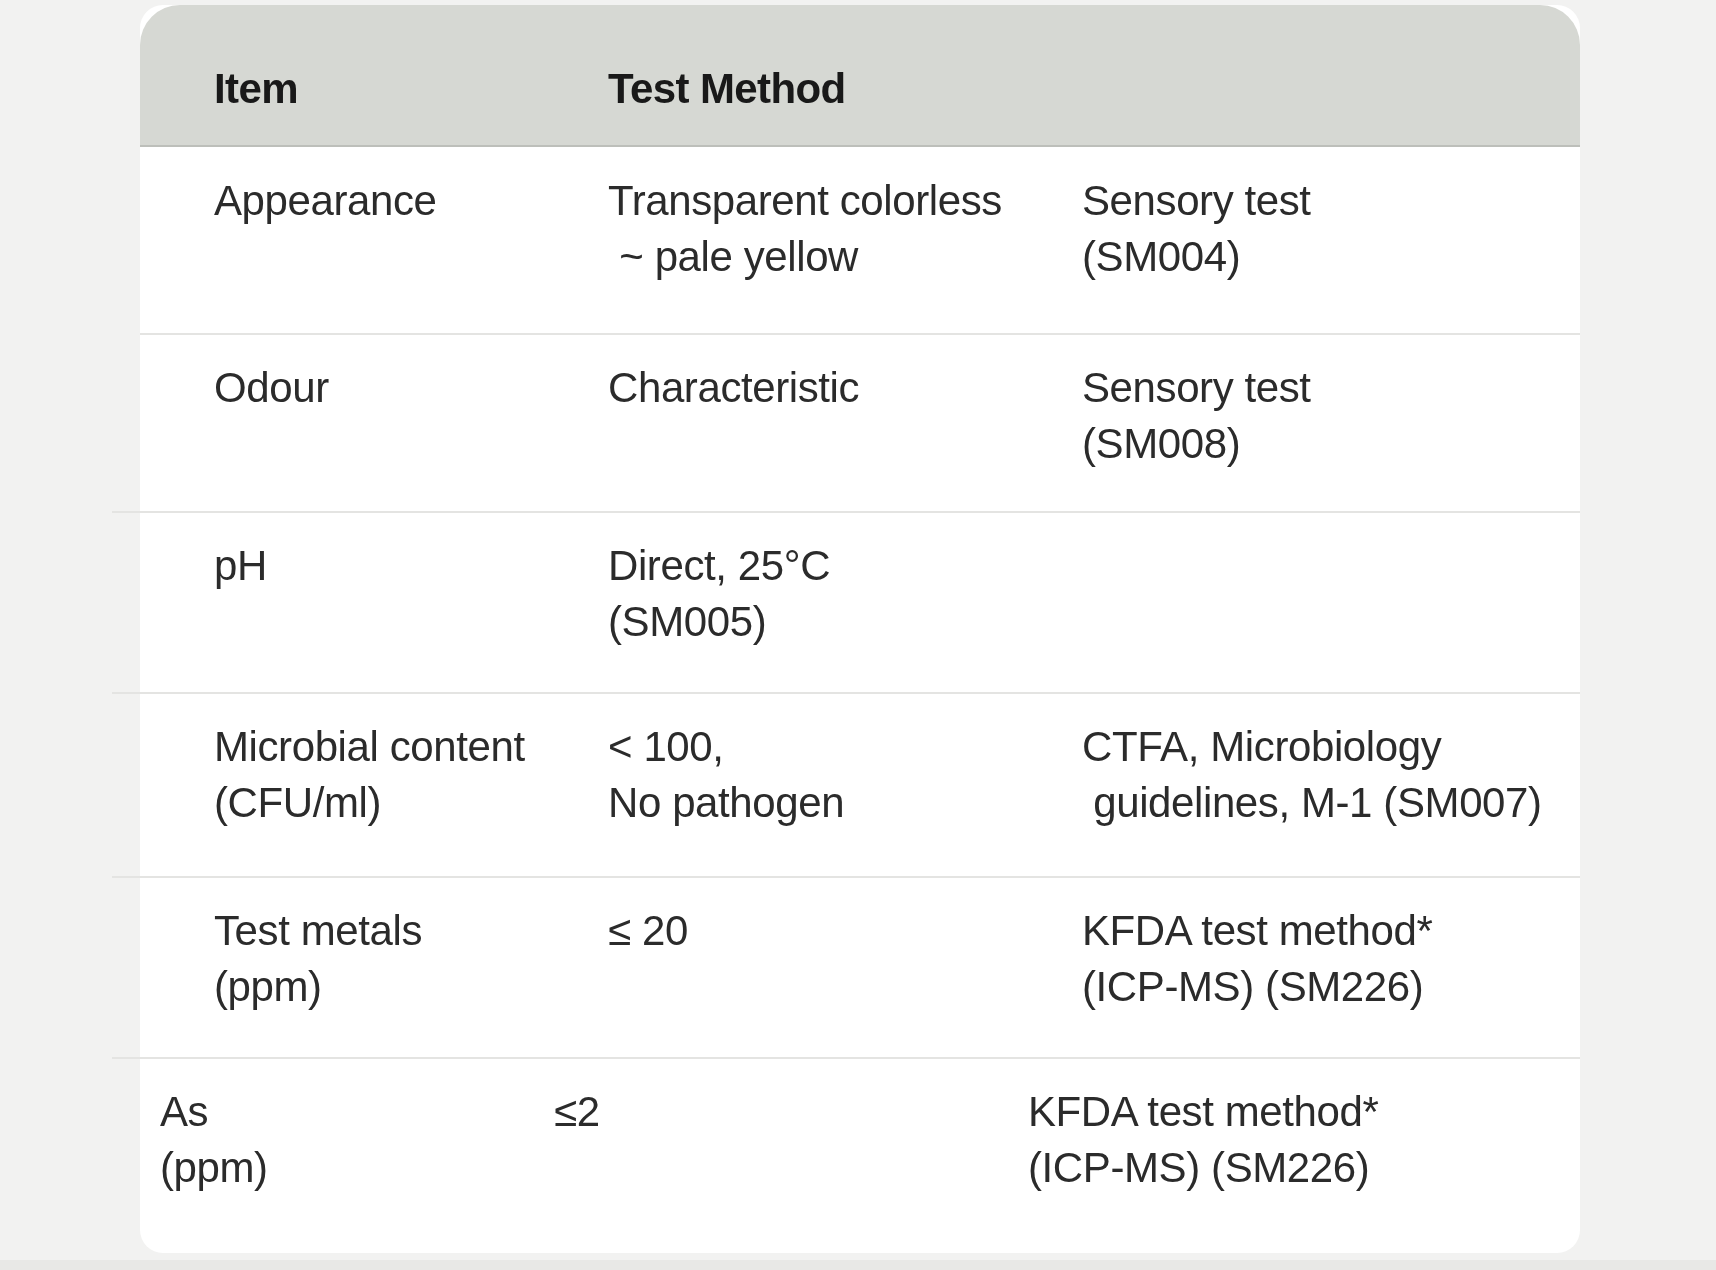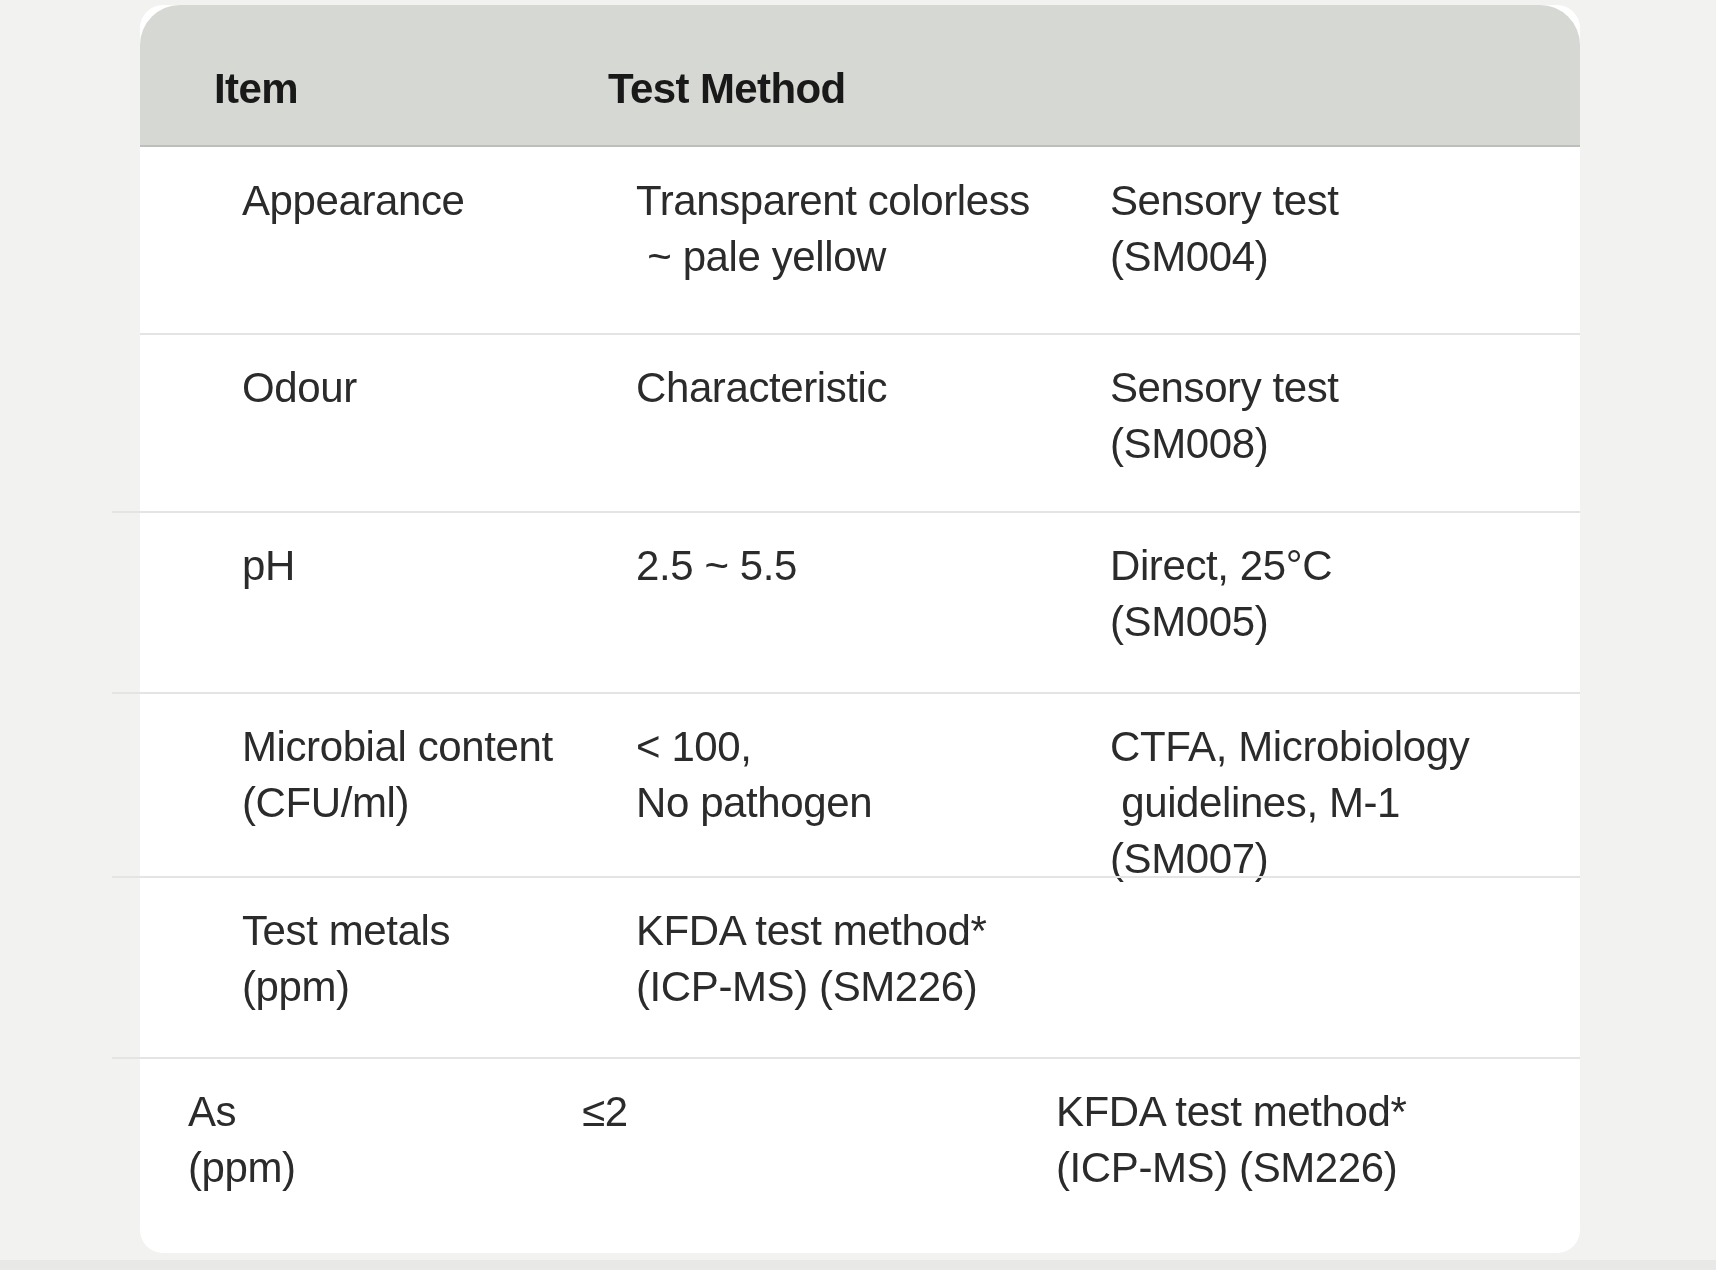--- a/index.html
+++ b/index.html
@@ -56,21 +56,20 @@
   .row.r2{height:178px;}
   .row.r4{height:184px;}
   .row.r6{height:195px;padding-left:20px;}
   .cell{
     padding-top:26px;
     font-size:42px;
     line-height:56px;
     letter-spacing:-0.4px;
     color:var(--text-body);
     white-space:pre-line;
-    margin-left:28px;
   }
   .divider{
     position:absolute;
     top:-1px;left:0;right:0;
     height:2px;
     background:var(--divider);
   }
   .divider.overhang{left:-28px;}
   .bottom-strip{
     position:absolute;
@@ -101,39 +100,39 @@
     <div class="divider"></div>
     <div class="cell">Odour</div>
     <div class="cell">Characteristic</div>
     <div class="cell">Sensory test
 (SM008)</div>
   </div>
 
   <div class="grid-row row r3">
     <div class="divider overhang"></div>
     <div class="cell">pH</div>
-    <div class="cell">2.5 ~ 5.5</div>
     <div class="cell">Direct, 25°C
 (SM005)</div>
   </div>
 
   <div class="grid-row row r4">
     <div class="divider overhang"></div>
     <div class="cell">Microbial content
 (CFU/ml)</div>
     <div class="cell">&lt; 100,
 No pathogen</div>
     <div class="cell">CTFA, Microbiology
 &nbsp;guidelines, M-1 (SM007)</div>
   </div>
 
   <div class="grid-row row r5">
     <div class="divider overhang"></div>
     <div class="cell">Test metals
 (ppm)</div>
+    <div class="cell">≤ 20</div>
     <div class="cell">KFDA test method*
 (ICP-MS) (SM226)</div>
   </div>
 
   <div class="grid-row row r6">
     <div class="divider overhang"></div>
     <div class="cell">As
 (ppm)</div>
     <div class="cell">≤2</div>
     <div class="cell">KFDA test method*

